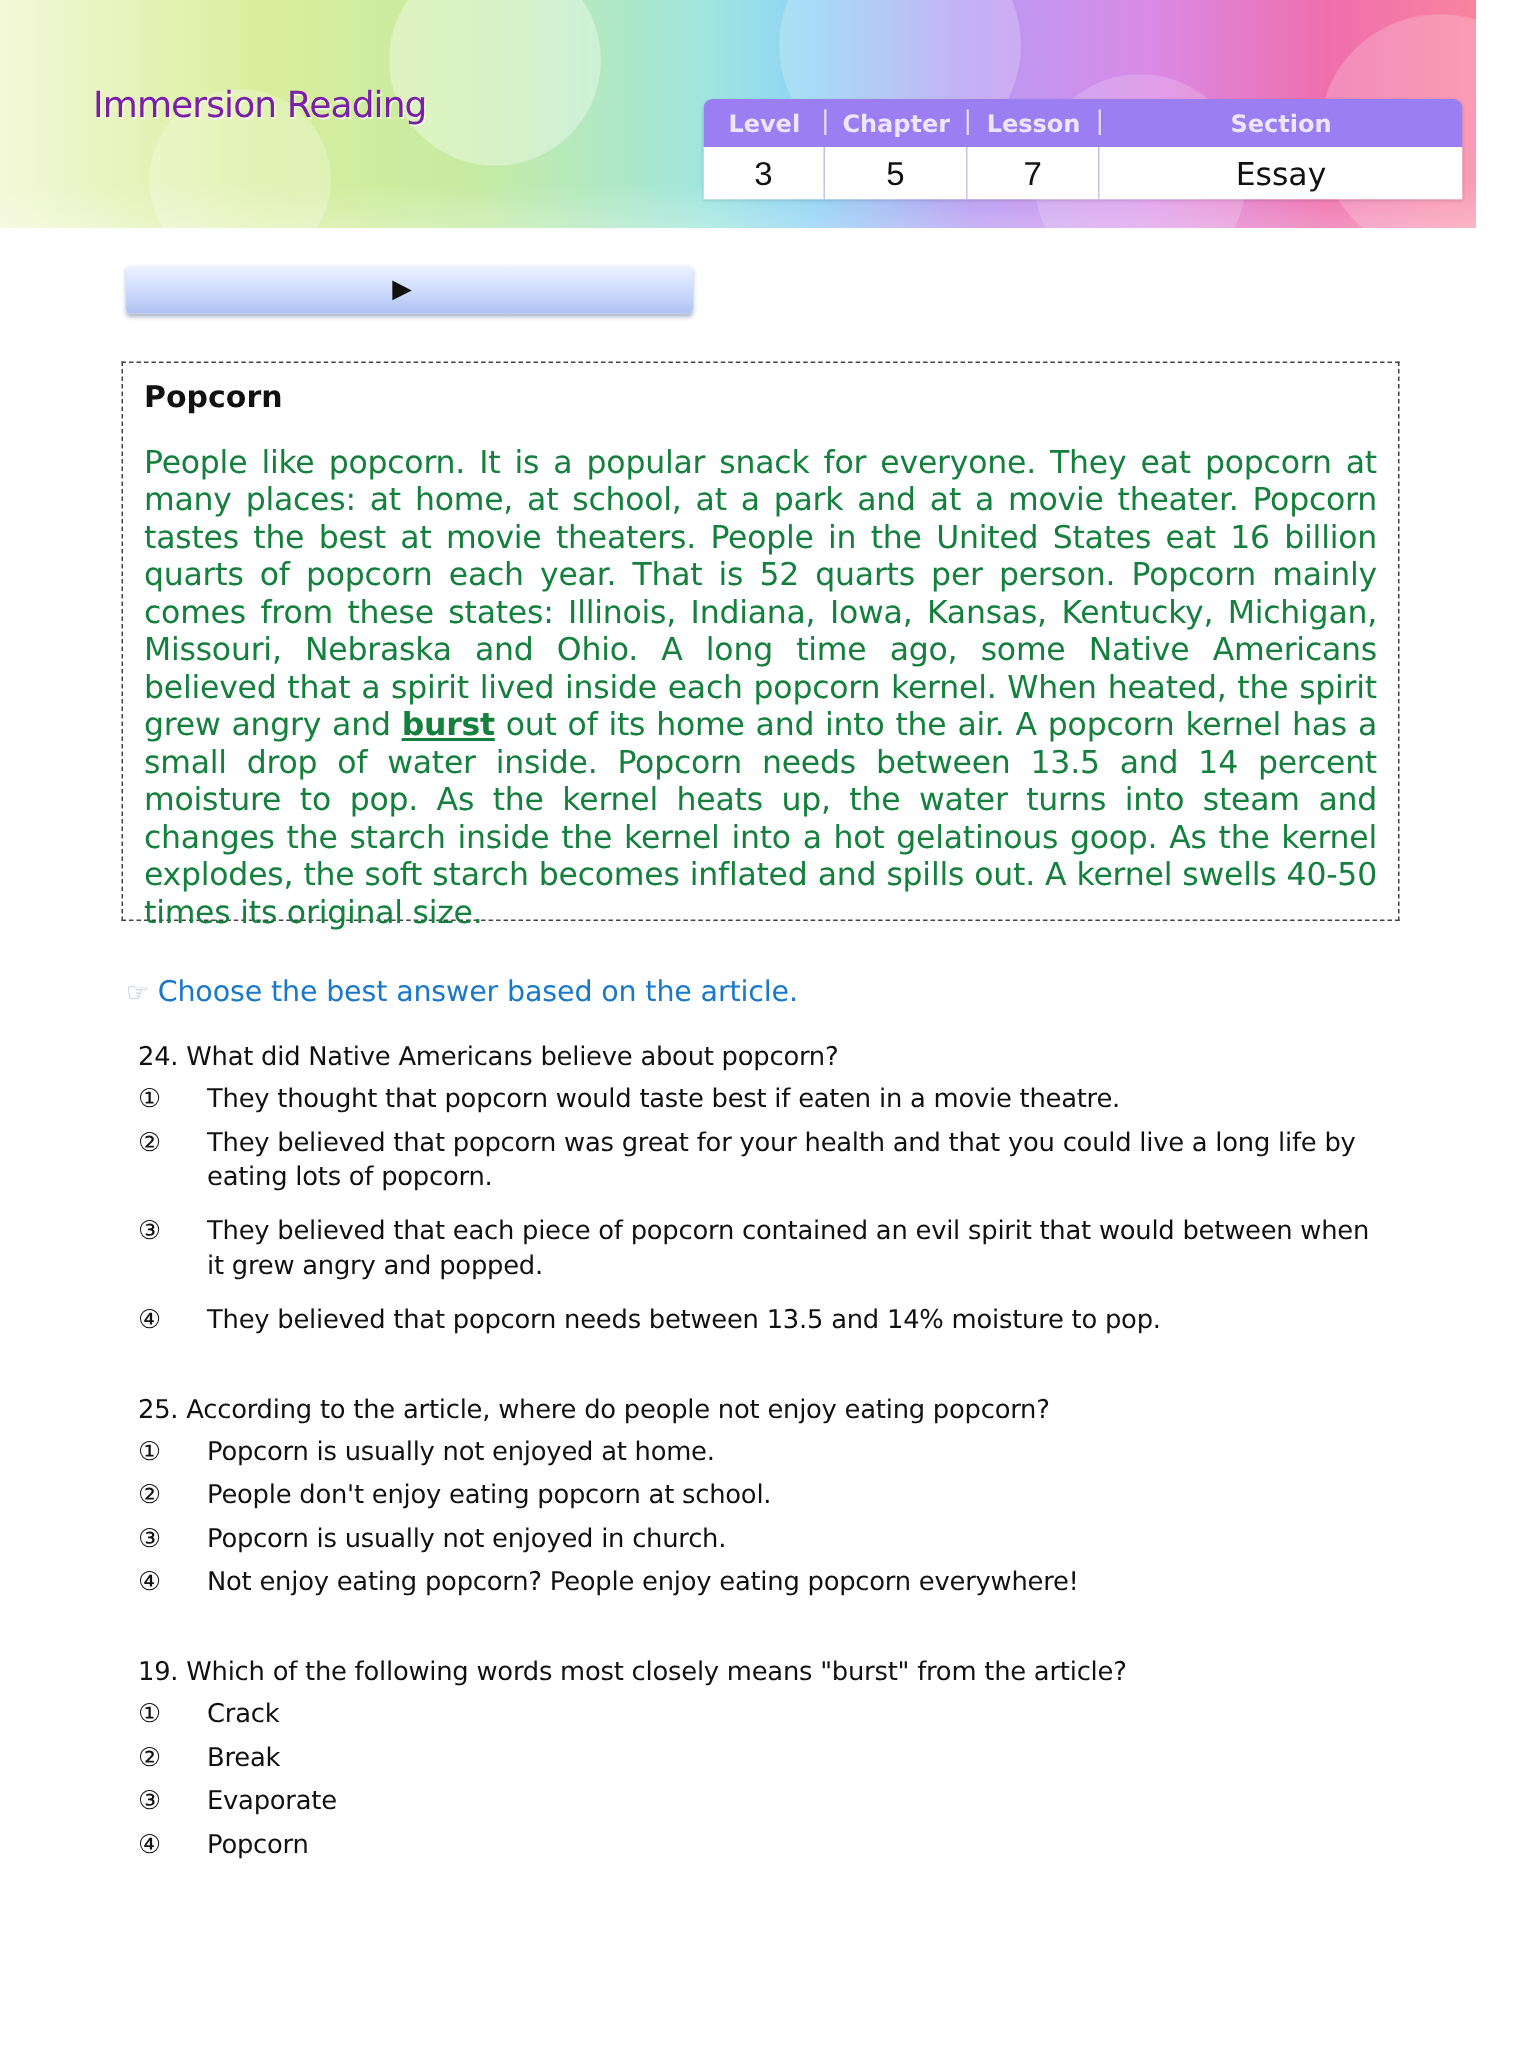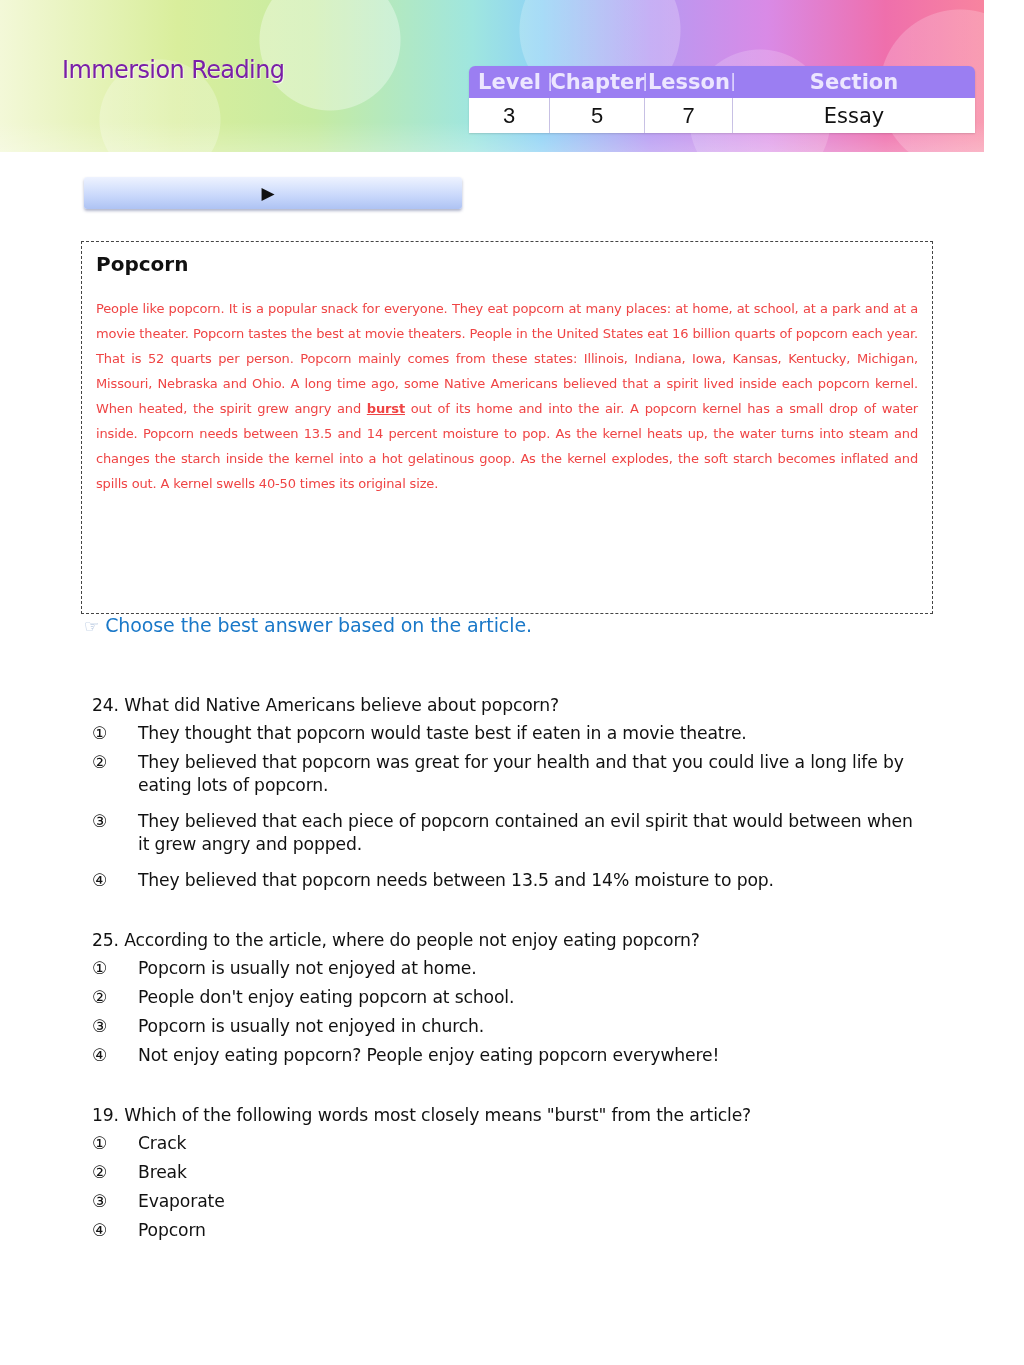--- a/index.html
+++ b/index.html
@@ -29,21 +29,21 @@
 
   .info-table {
     position: absolute; left: 469px; top: 66px; width: 506px; height: 67px;
     border-radius: 6px 6px 0 0; overflow: hidden;
     box-shadow: 0 1px 2px rgba(0,0,0,0.15);
   }
   .info-head {
     display: flex; height: 32px; background: #9b7ef2;
   }
   .info-head .cell {
-    color: #ece6ff; font-size: 21px; font-weight: bold;
+    color: #ece6ff; font-size: 16px; font-weight: bold;
     display: flex; align-items: center; justify-content: center; position: relative;
   }
   .info-head .cell.sep::after {
     content: "|"; position: absolute; right: -3px; top: 5px; color: #e7e0ff; font-weight: normal; font-size: 17px;
   }
   .info-body { display: flex; height: 35px; background: #ffffff; }
   .info-body .cell {
     font-family: "Liberation Sans", sans-serif; font-size: 22px; color: #111;
     display: flex; align-items: center; justify-content: center;
     border-right: 1px solid #c7c0e4;
@@ -61,27 +61,27 @@
   }
   .section-tab .tri { font-size: 17px; margin-right: 10px; }
 
   .article-box {
     position: absolute; left: 81px; top: 241px; width: 852px; height: 373px;
     border: 1.5px dashed #444;
     padding: 8px 14px 0 14px;
   }
   .article-title { font-size: 20px; font-weight: bold; margin-top: 2px; height: 44px; }
   .article-body {
-    font-size: 13px; line-height: 25px; text-align: justify; letter-spacing: -0.15px;
-    color: #ef4444; margin-top: 0px;
+    font-size: 21px; line-height: 25px; text-align: justify; letter-spacing: -0.15px;
+    color: #15803d; margin-top: 0px;
   }
   .article-body b { text-decoration: underline; }
 
   .instruction {
-    position: absolute; left: 84px; top: 614px;
+    position: absolute; left: 84px; top: 650px;
     font-size: 19px; color: #1a78c8; letter-spacing: -0.1px;
   }
   .instruction .hand { color: #9fb6d6; font-size: 17px; margin-right: 6px; }
 
   .questions { position: absolute; left: 92px; top: 693px; width: 830px; }
   .q { font-size: 17.2px; letter-spacing: -0.15px; color: #111; }
   .q-title { height: 29px; line-height: 24px; }
   .opt { display: flex; line-height: 23px; min-height: 29px; }
   .opt .num { width: 26px; flex: 0 0 26px; }
   .opt .txt { flex: 1; margin-left: 20px; }

